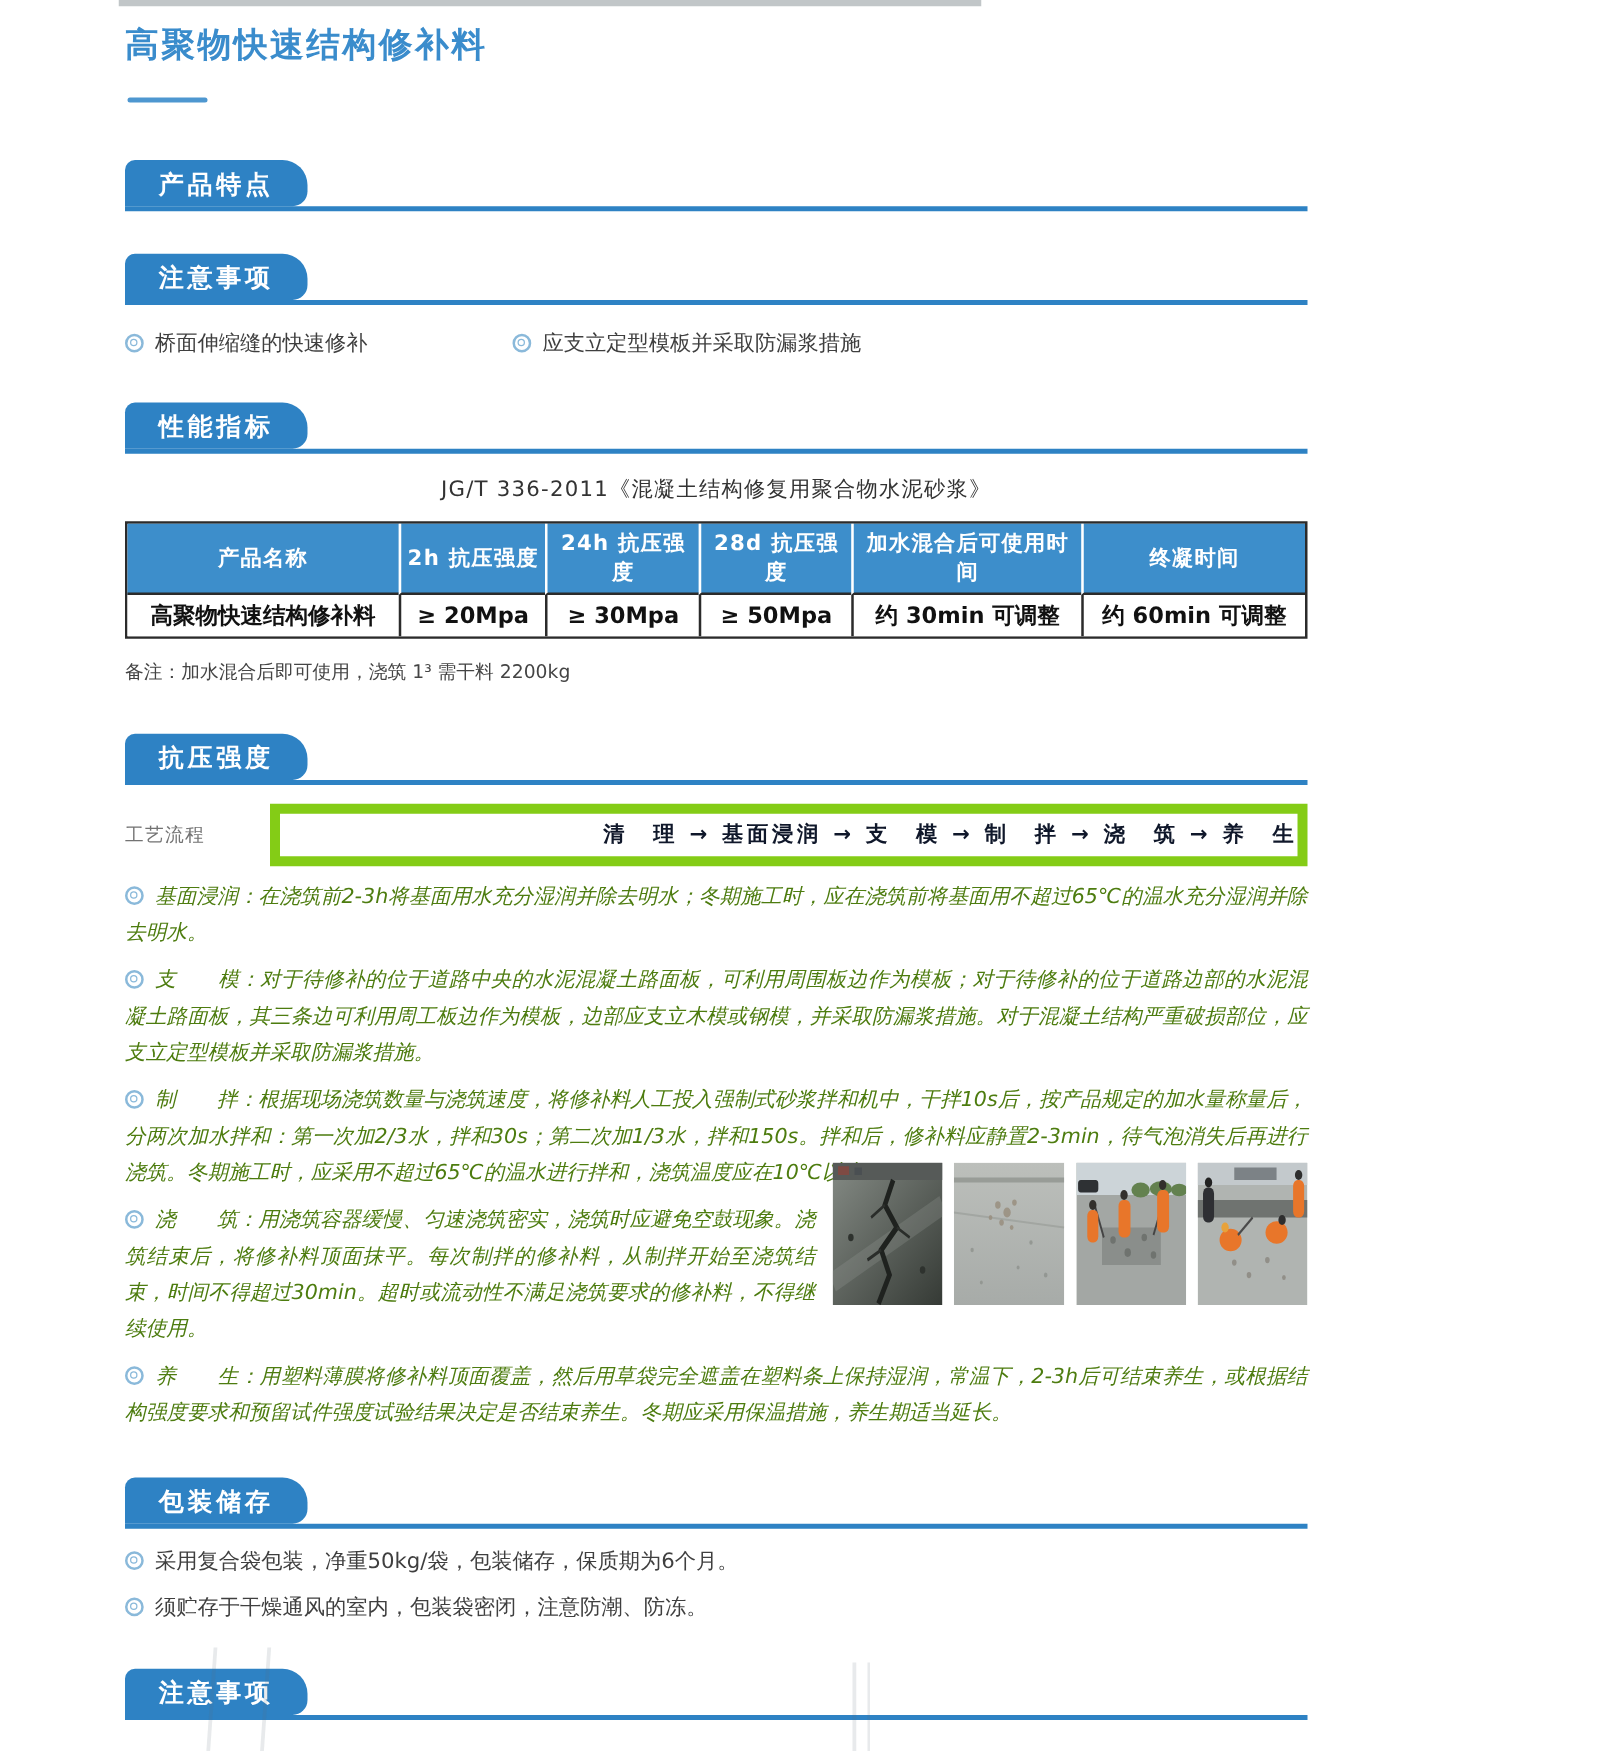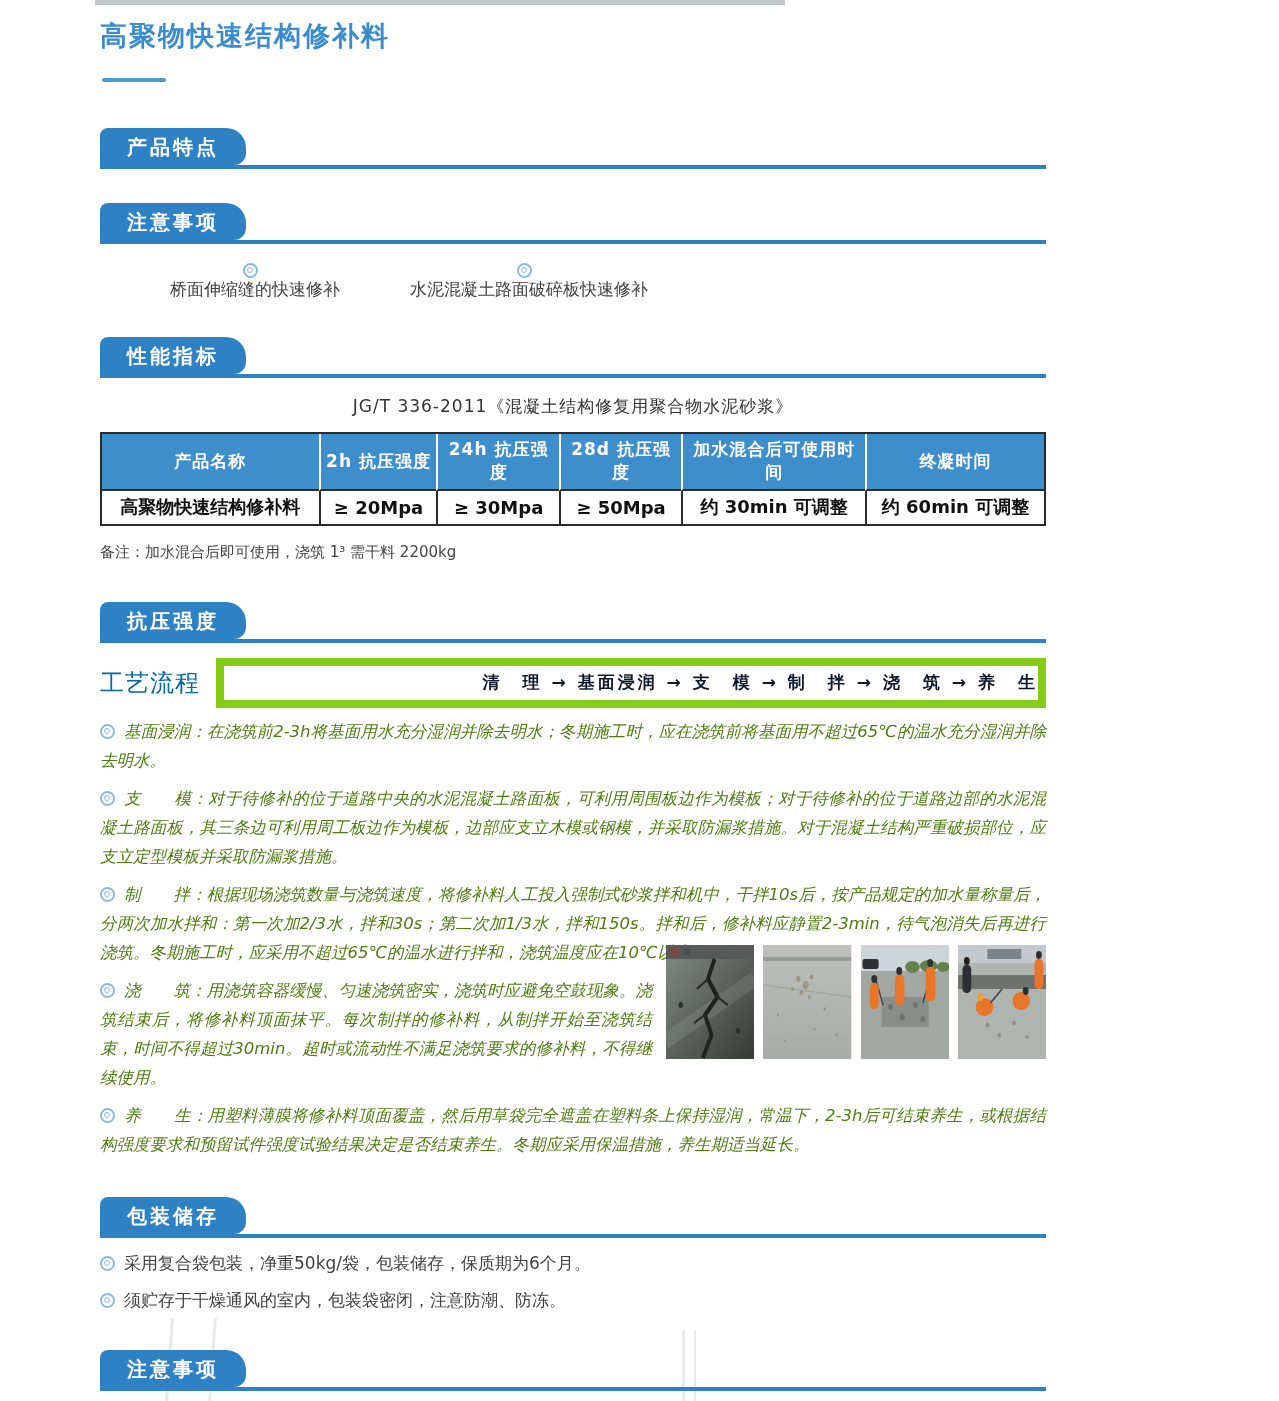--- a/index.html
+++ b/index.html
@@ -30,41 +30,41 @@
   .lead { margin-top:23px; font-size:17px; line-height:28px; text-align:justify; text-indent:2em; color:#3f3f3f; }
 
   
   .bi { position:relative; display:inline-block; width:15px; height:15px; border:2px solid #8ab9da;
         border-radius:50%; vertical-align:-2px; margin-right:9px; flex:none; }
   .bi::after { content:""; position:absolute; left:2px; top:2px; width:4px; height:4px;
                border:1.5px solid #8ab9da; border-radius:50%; }
 
   
   .app-row { display:flex; margin-top:19px; font-size:17px; color:#3f3f3f; }
-  .app-item { display:flex; align-items:center;flex-direction:column; }
+  .app-item { display:flex; align-items:center; }
   .app-item:first-child { width:310px; }
 
   
   .std-line { margin-top:17px; text-align:center; font-size:17px; color:#333; font-weight:500; letter-spacing:1px; }
   table.perf { width:100%; margin-top:14px; border-collapse:separate; border-spacing:0;
                border:2px solid #2b2b2b; table-layout:fixed; }
   table.perf th { background:#3d8ecb; color:#fff; font-size:17px; font-weight:bold;
                   padding:4px 2px 5px; text-align:center; border-left:2px solid #fff;
                   border-bottom:2px solid #2b2b2b; letter-spacing:1px; }
   table.perf th:first-child { border-left:none; }
   table.perf td { background:#fff; color:#111; font-size:18px; font-weight:600;
                   padding:4px 2px 5px; text-align:center; border-left:2px solid #2b2b2b; }
   table.perf td:first-child { border-left:none; }
   .col-name{width:23%;} .col-2h{width:12.5%;} .col-24h{width:13%;} .col-28d{width:13%;}
   .col-use{width:19.5%;} .col-final{width:19%;}
   .tbl-note { margin-top:17px; font-size:15px; color:#444; }
 
   
   .flow-row { display:flex; align-items:center; margin-top:15px; }
-  .flow-label { font-size:24px; color:#0369a1; width:116px; flex:none; letter-spacing:1px; }
+  .flow-label { font-size:15px; color:#737373; width:116px; flex:none; letter-spacing:1px; }
   .flow-box { flex:1; border:8px solid #84cc16; text-align:right; padding:5px 0 6px;
               font-size:17px; font-weight:bold; color:#0f172a; letter-spacing:3px; }
   .step { margin-top:9px; font-size:16.5px; line-height:29px; text-align:justify; color:#4d7c0f;font-style:italic; }
   .pour-row { display:flex; margin-top:0; }
   .pour-text { width:552px; flex:none; }
   .photos { flex:1; display:flex; gap:9px; height:114px; margin-top:-22px; margin-left:14px;
             align-self:flex-start; }
   .photo { flex:1; height:114px; overflow:hidden; }
   .photo svg { display:block; width:100%; height:100%; }
 
@@ -95,21 +95,21 @@
   <div class="sec-head mt-apps">
     <span class="sec-tab">注意事项</span>
   </div>
   <div class="app-row">
     <div class="app-item">
       <span class="bi"></span>
       <span>桥面伸缩缝的快速修补</span>
     </div>
     <div class="app-item">
       <span class="bi"></span>
-      <span>水泥混凝土路面破碎板快速修补</span>
+      <span>应支立定型模板并采取防漏浆措施</span>
     </div>
   </div>
 
   <div class="sec-head mt-perf">
     <span class="sec-tab">性能指标</span>
   </div>
   <p class="std-line">JG/T 336-2011《混凝土结构修复用聚合物水泥砂浆》</p>
   <table class="perf">
     <colgroup>
       <col class="col-name">

